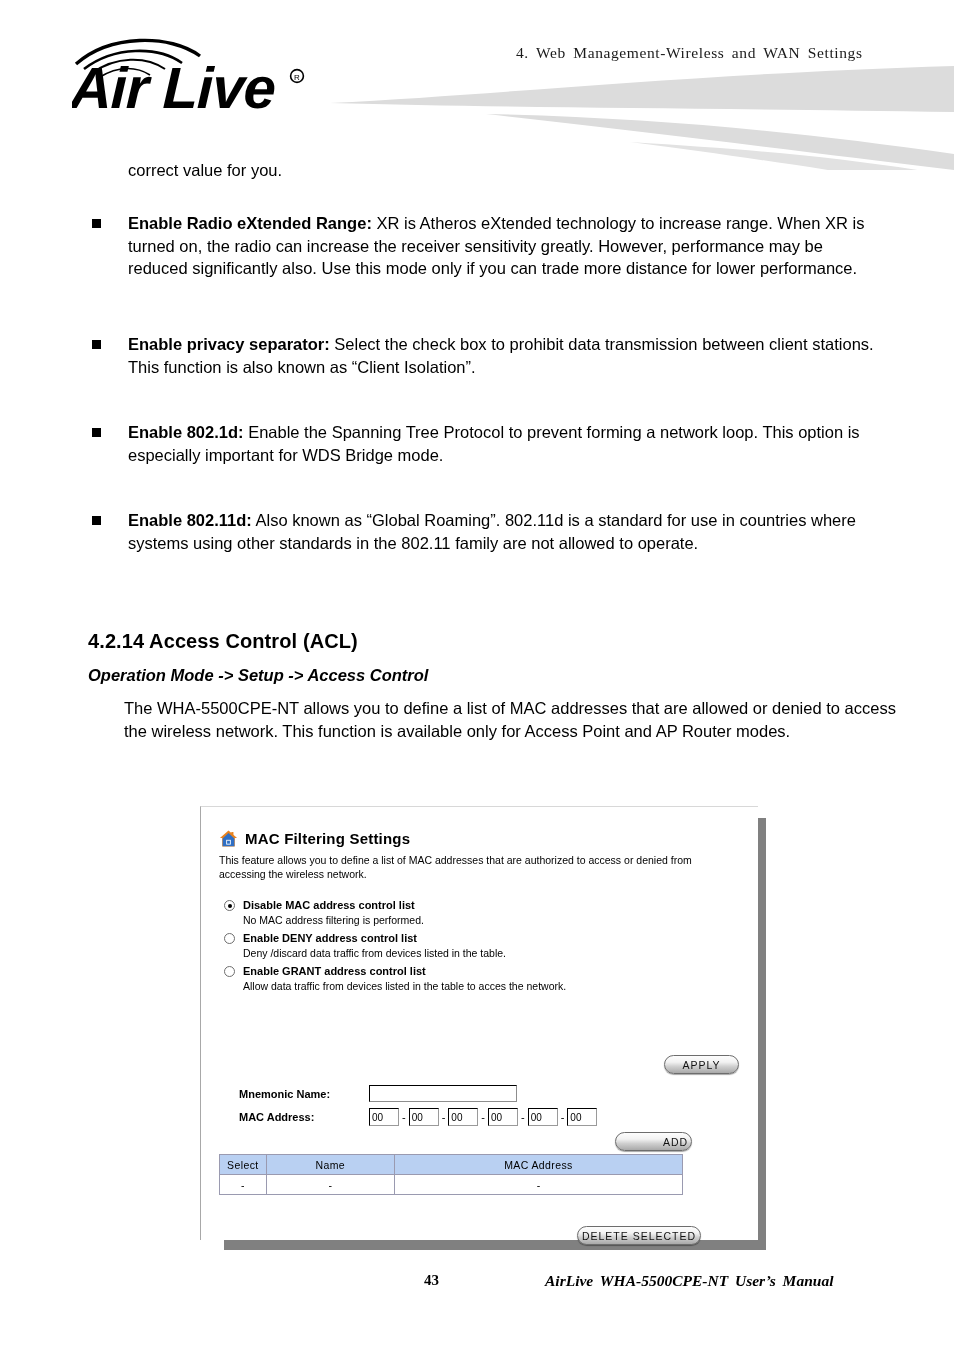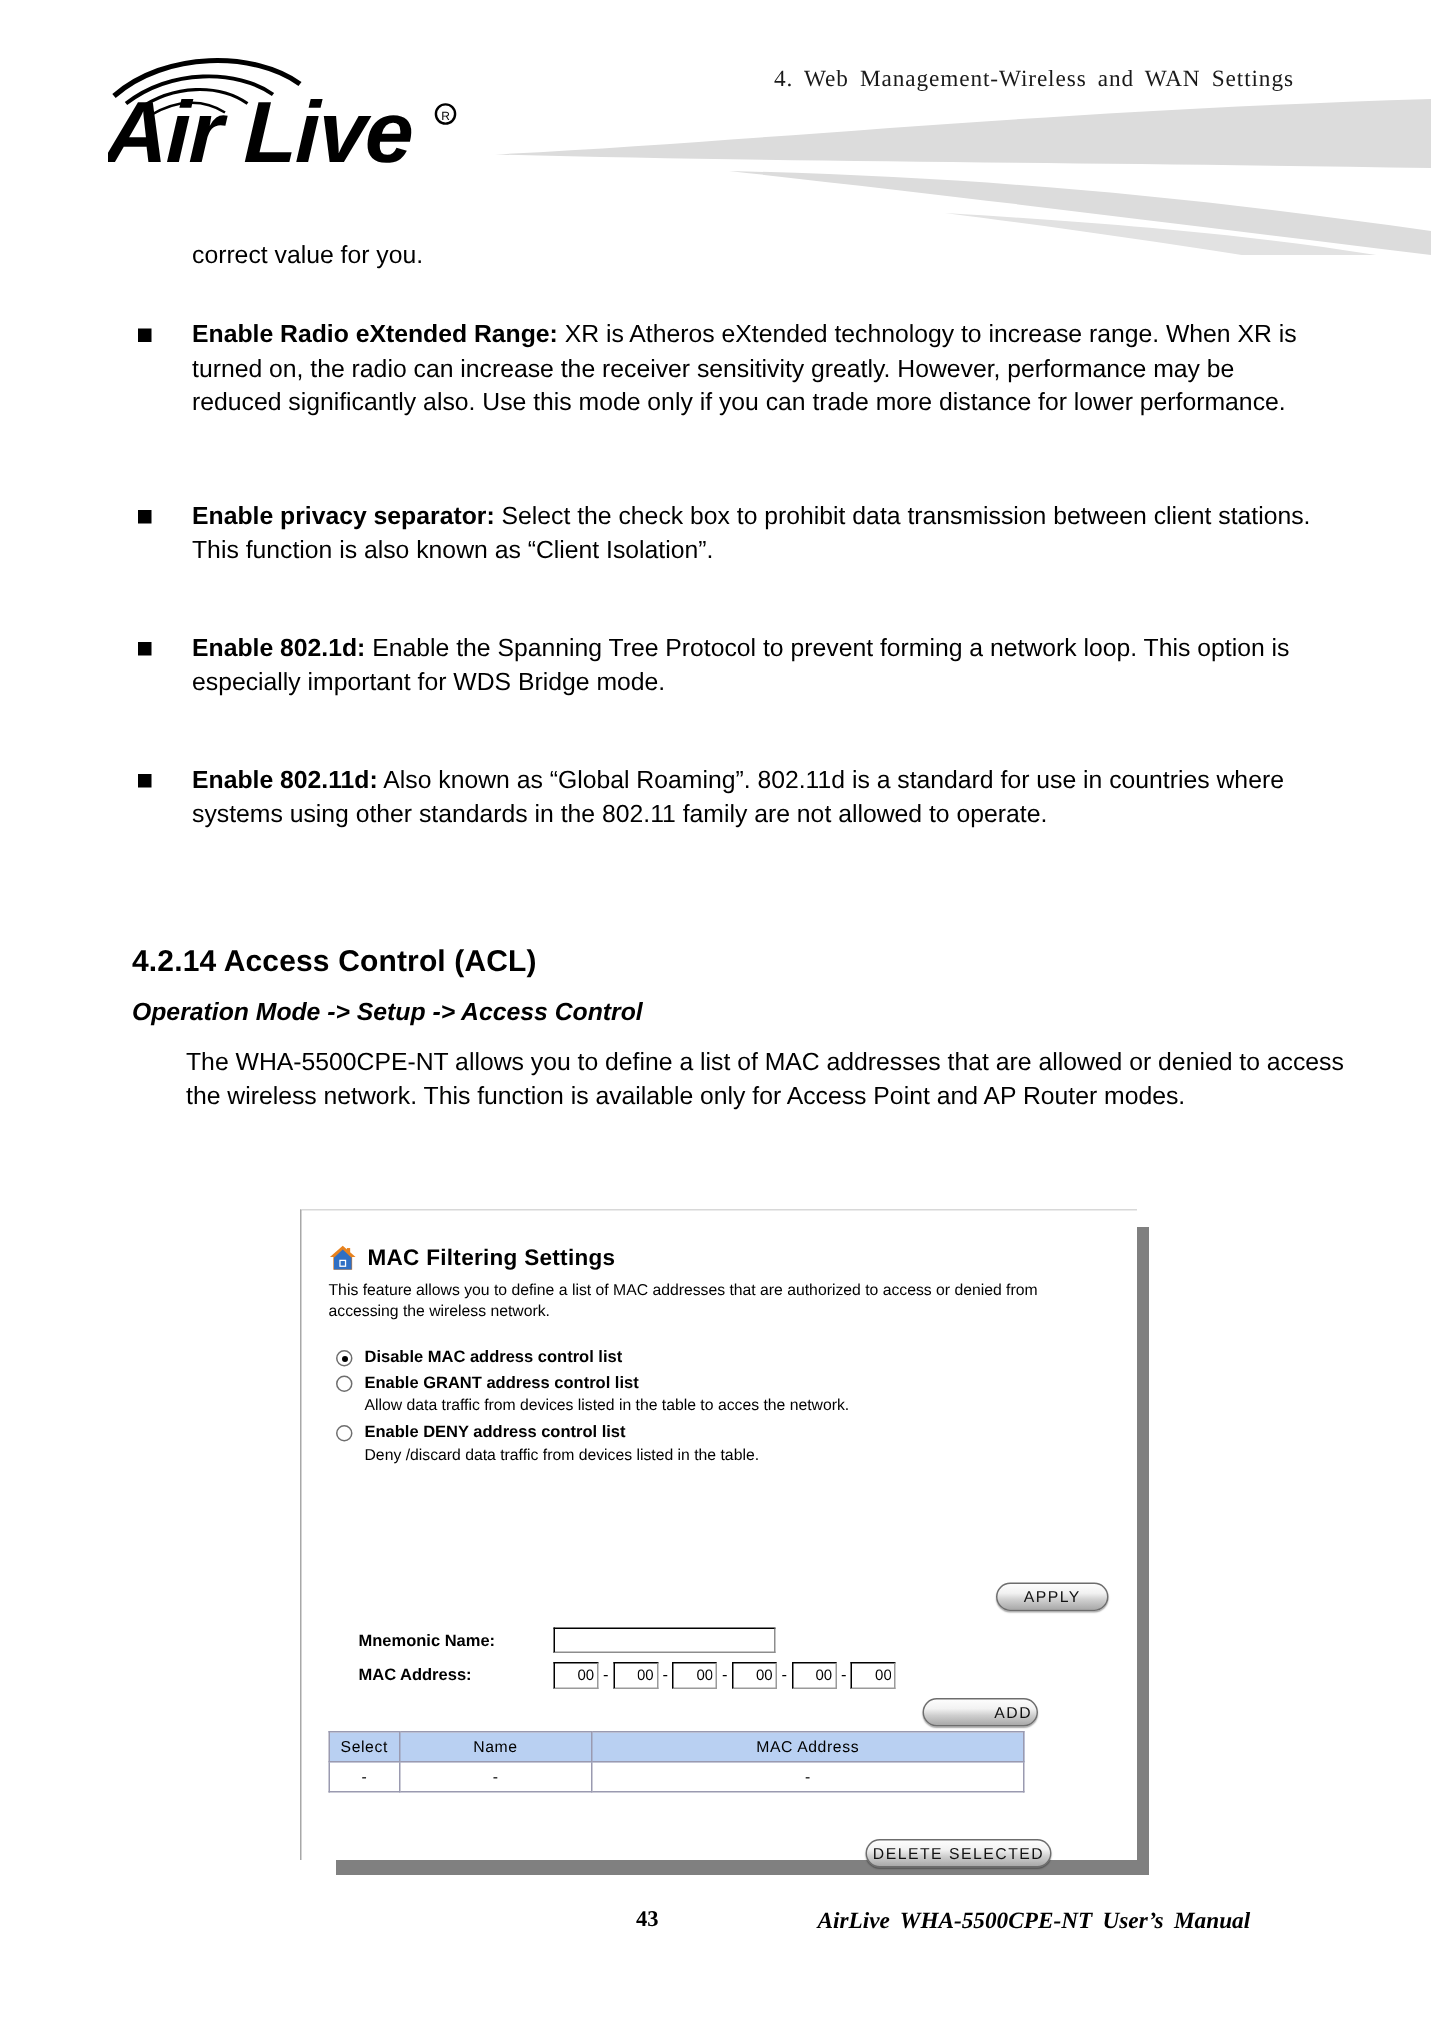--- a/index.html
+++ b/index.html
@@ -268,21 +268,21 @@
   .mac-box {
     width: 30px;
     height: 18px;
     border: 1px solid #000;
     border-right-color: #9a9a9a;
     border-bottom-color: #9a9a9a;
     background: #fff;
     font-size: 10px;
     font-family: "Liberation Sans", sans-serif;
     line-height: 16px;
-    padding-left: 15px;
+    padding-left: 2px;
     box-sizing: border-box;
   }
   .mac-dash { padding: 0 3px; font-size: 11px; }
 
   
   .acl-table {
     position: absolute;
     left: 18px;
     top: 1153px;
     border-collapse: collapse;
@@ -417,32 +417,33 @@
         <span>MAC Filtering Settings</span>
       </div>
 
       <div class="panel-desc">This feature allows you to define a list of MAC addresses that are authorized to access or denied from accessing the wireless network.</div>
 
       <div class="radio-group">
 
         <div class="radio-item">
           <span class="radio-mark on"></span>
           <span class="radio-label">Disable MAC address control list</span>
+          <span class="radio-sub">No MAC address filtering is performed.</span>
+        </div>
+
+        <div class="radio-item">
+          <span class="radio-mark"></span>
+          <span class="radio-label">Enable DENY address control list</span>
+          <span class="radio-sub">Deny /discard data traffic from devices listed in the table.</span>
         </div>
 
         <div class="radio-item">
           <span class="radio-mark"></span>
           <span class="radio-label">Enable GRANT address control list</span>
           <span class="radio-sub">Allow data traffic from devices listed in the table to acces the network.</span>
-        </div>
-
-        <div class="radio-item">
-          <span class="radio-mark"></span>
-          <span class="radio-label">Enable DENY address control list</span>
-          <span class="radio-sub">Deny /discard data traffic from devices listed in the table.</span>
         </div>
 
       </div>
 
       <div class="btn btn-apply">APPLY</div>
       <div class="btn btn-add">ADD</div>
       <div class="btn btn-delete">DELETE SELECTED</div>
     </div>
 
     <div class="form-area" style="left:18px; top:278px; position:absolute;">

